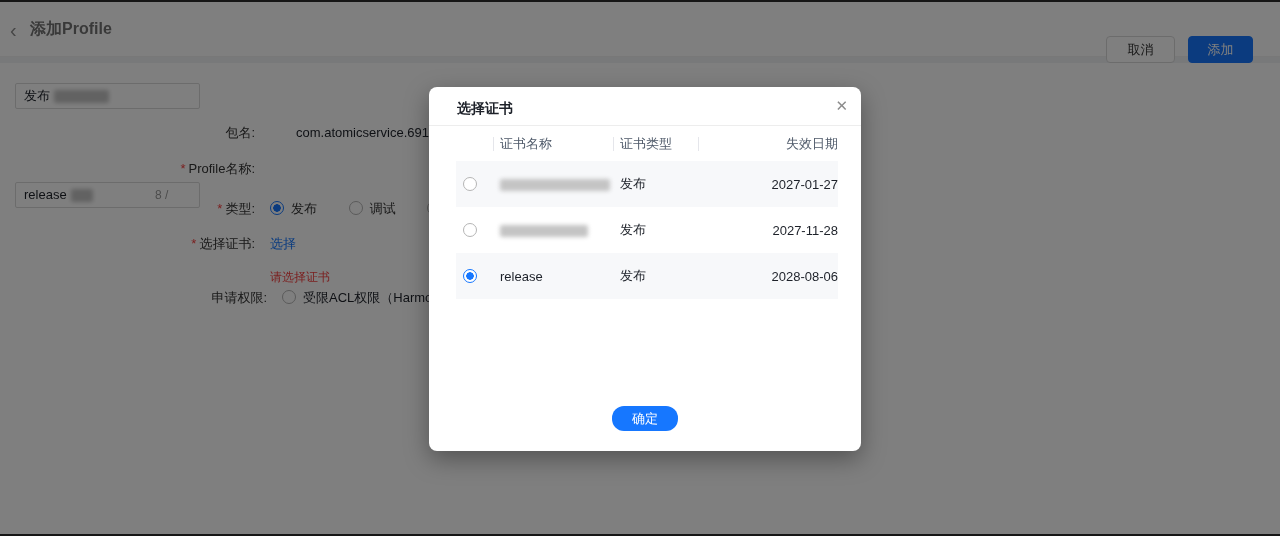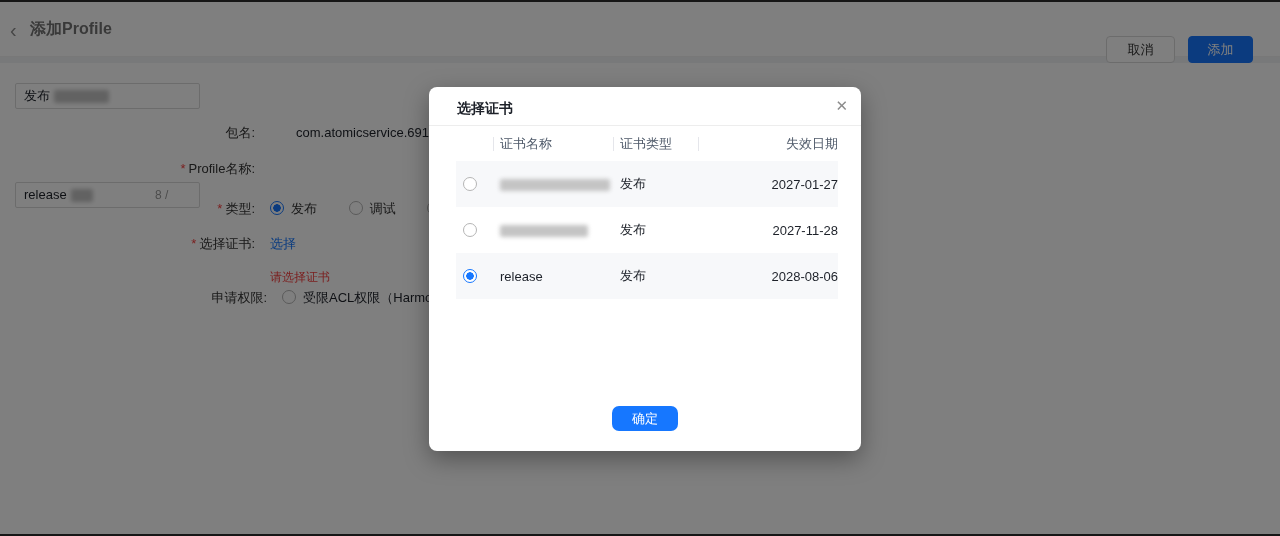--- a/index.html
+++ b/index.html
@@ -57,21 +57,21 @@
   .col-name { width:120px; flex:none; }
   .col-type { width:85px; flex:none; }
   .col-date { width:140px; flex:none;text-align:right; }
 
   .tr { display:flex; height:46px; align-items:center; font-size:13px; color:#1d2129; cursor:pointer; }
   .tr.alt { background:#f7f8fa; }
   .tr .radio { margin:0 0 0 7px; }
   .cell { padding-left:7px; }
 
   .mconfirm { position:absolute; left:183px; top:319px; width:66px; height:25px; background:#1677ff;
-    border:none; border-radius:7px; color:#fff; font-size:13px; line-height:25px; text-align:center; cursor:pointer; }
+    border:none; border-radius:12px; color:#fff; font-size:13px; line-height:25px; text-align:center; cursor:pointer; }
 </style>
 </head>
 <body>
 
 <div class="screen">
 
   <div class="pageheader">
     <span class="back">‹</span>
     <span class="ptitle">添加Profile</span>
     <div class="hbtn btn-cancel">取消</div>

